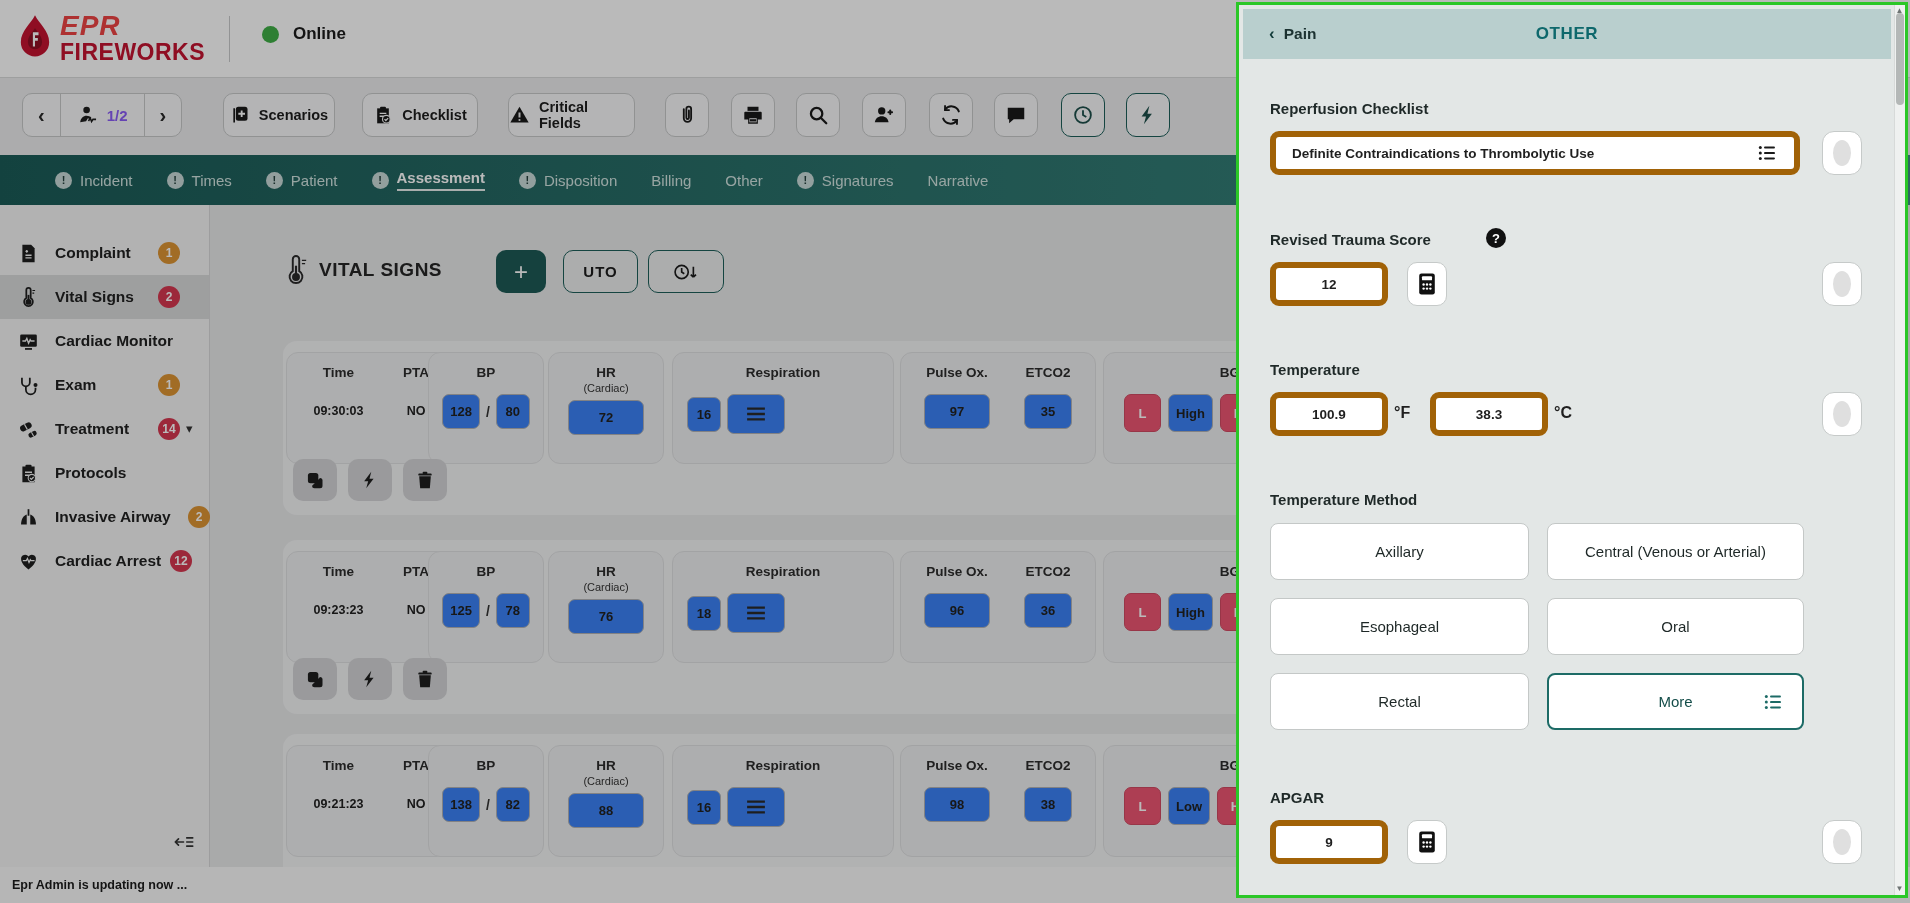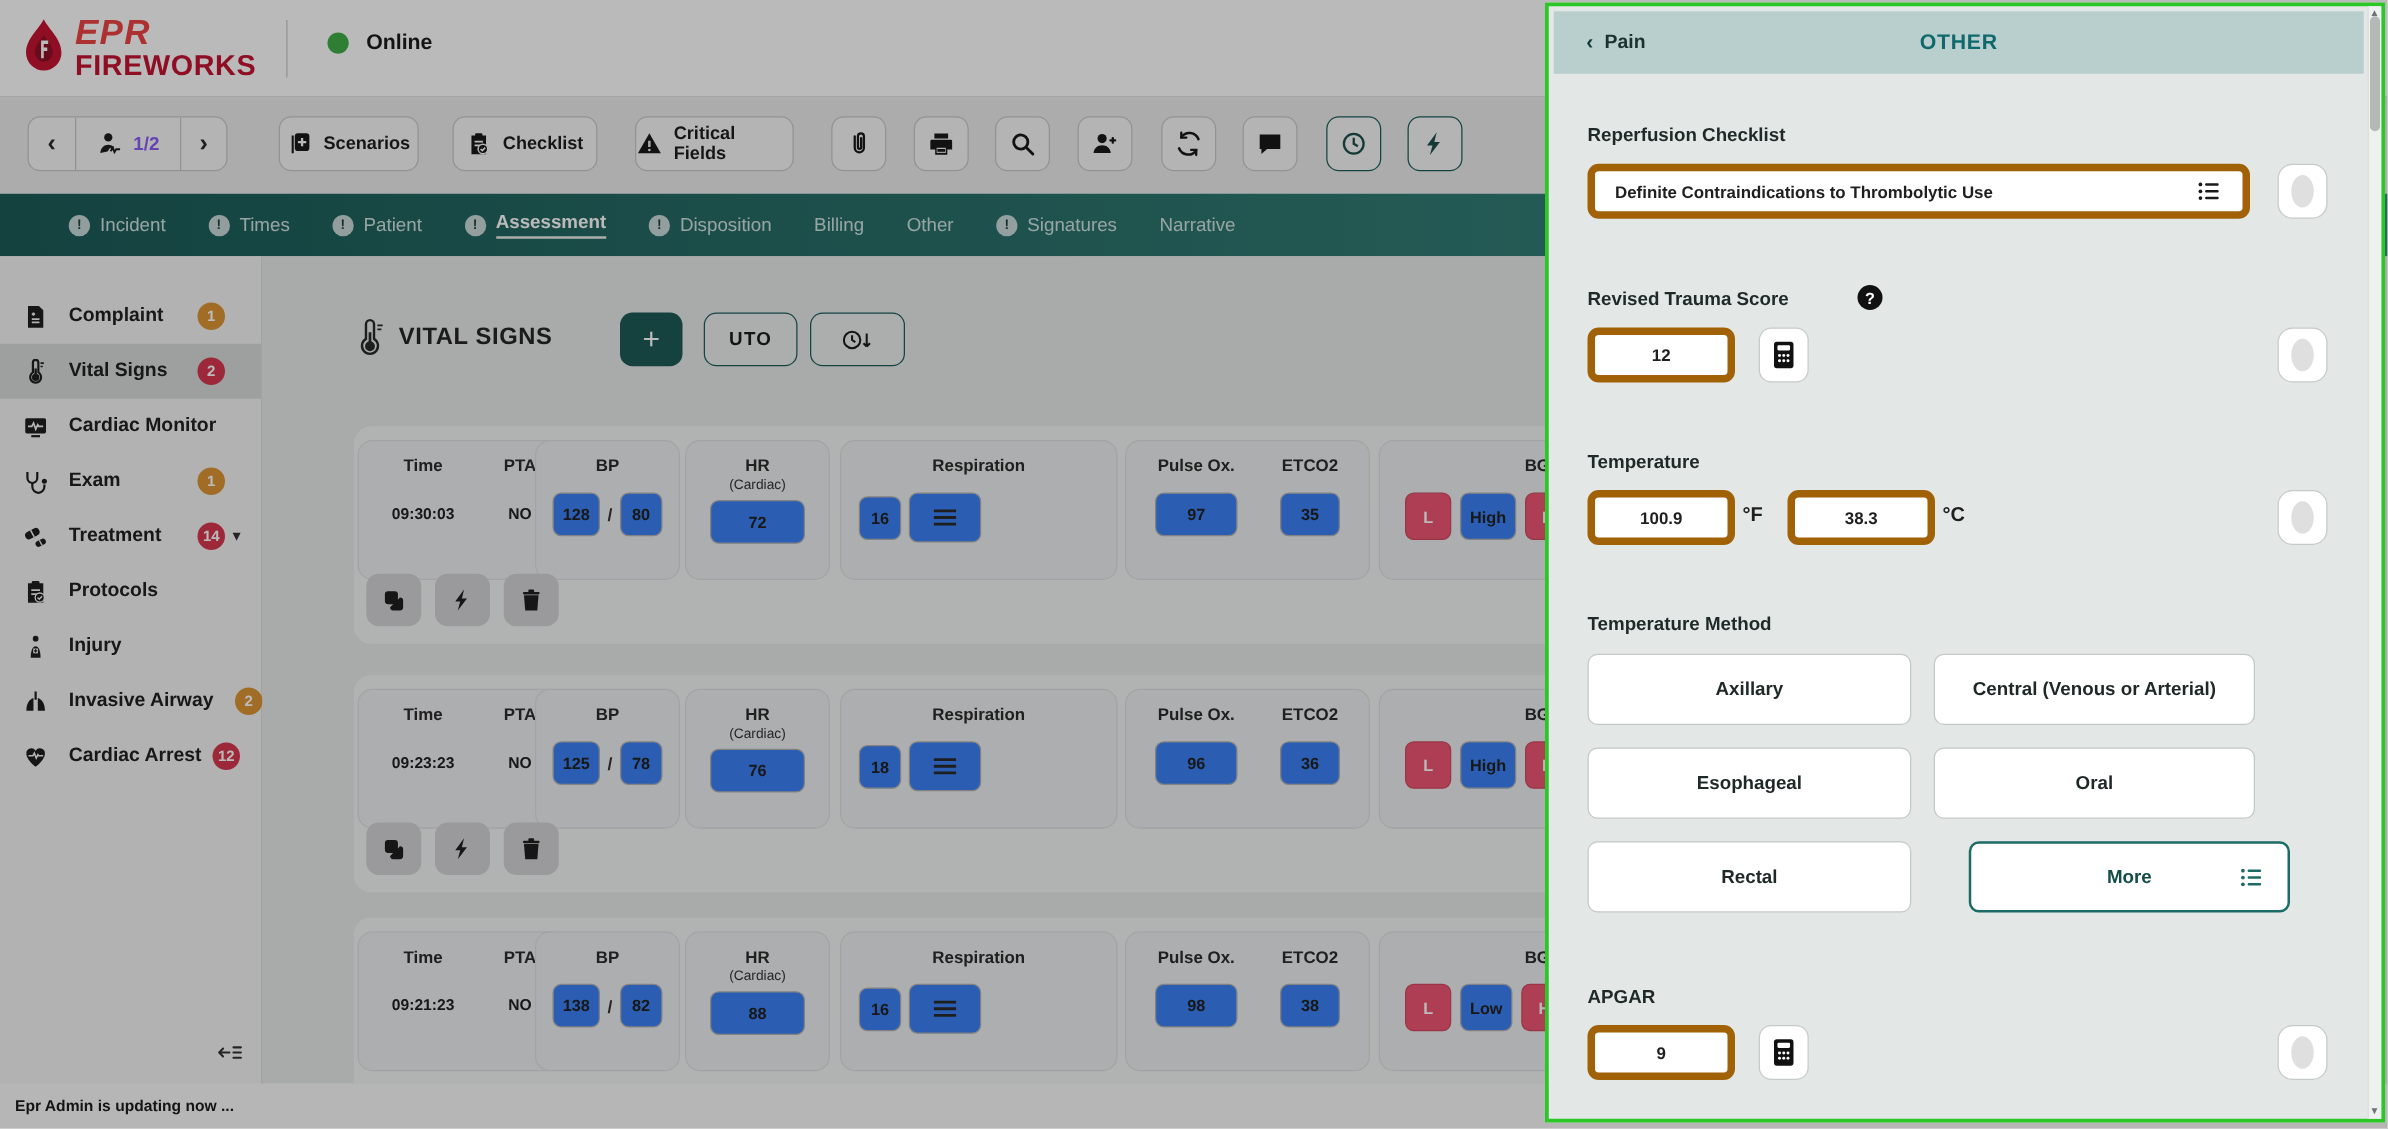--- a/index.html
+++ b/index.html
@@ -124,21 +124,21 @@
   .p-status { position:absolute; left:583px; width:40px; height:44px; background:#fff; border:1px solid #c6cac9; border-radius:12px;
               display:flex; align-items:center; justify-content:center; }
   .p-status .ellipse { width:18px; height:26px; border-radius:50%; background:#dfdfdf; }
   .p-calc { position:absolute; left:168px; width:40px; height:44px; background:#fff; border:1px solid #c6cac9; border-radius:10px;
             display:flex; align-items:center; justify-content:center; color:#111; }
   .p-calc svg { width:22px; height:24px; }
   .p-q { position:absolute; left:247px; width:20px; height:20px; border-radius:50%; background:#111; color:#fff;
          font-size:13px; font-weight:bold; display:flex; align-items:center; justify-content:center; }
   .p-unit { position:absolute; font-size:16px; font-weight:bold; color:#1f1f1f; }
   .m-btn { position:absolute; height:57px; background:#fff; border:1px solid #c4c8c7; border-radius:8px;
-           display:flex; align-items:center; justify-content:center; font-size:15px; font-weight:bold; color:#1e2827; }
+           display:flex; align-items:center; justify-content:center; font-size:15px; font-weight:normal; color:#1e2827; }
   .m-btn.col1 { left:31px; width:259px; }
   .m-btn.col2 { left:308px; width:257px; }
   .m-btn.more { border:2px solid #1d6b66; color:#144d49; }
   .m-btn.more svg { width:22px; height:20px; color:#1d6b66; position:absolute; right:18px; }
   .p-scroll { position:absolute; right:0; top:0; bottom:0; width:11px; background:#eff1f0; border-left:1px solid #d7dad9; }
   .p-thumb { position:absolute; right:1px; top:8px; width:8px; height:92px; border-radius:4px; background:#b4b8b7; }
   .p-arrow { position:absolute; right:0; width:11px; height:12px; font-size:8px; color:#6e7473; text-align:center; line-height:12px; }
 </style>
 </head>
 <body>
@@ -361,31 +361,20 @@
       <span class="side-icon">
         <svg viewBox="0 0 24 24" fill="currentColor">
             <path d="M5 4h14v18H5z"></path>
             <rect x="8.5" y="2" width="7" height="4.4" rx="1.2"></rect>
             <path d="M8 10.5h8M8 14h5" stroke="#f4f5f5" stroke-width="1.6"></path>
             <circle cx="15.8" cy="17.2" r="4.2" stroke="#f4f5f5" stroke-width="1.2"></circle>
             <path d="M13.8 17.2l1.5 1.5 2.6-2.7" stroke="#f4f5f5" stroke-width="1.4" fill="none"></path>
           </svg>
       </span>
       <span class="side-label">Protocols</span>
-    </div>
-    <div class="side-item">
-      <span class="side-icon">
-        <svg viewBox="0 0 24 24" fill="currentColor">
-            <circle cx="12" cy="4.5" r="2.6"></circle>
-            <path d="M7.5 22c0-6.5 1.8-10.5 4.5-10.5S16.5 15.5 16.5 22z"></path>
-            <rect x="9.8" y="13.5" width="4.4" height="4.4" fill="#f4f5f5"></rect>
-            <path d="M12 14.2v3M10.5 15.7h3" stroke="currentColor" stroke-width="1.2"></path>
-          </svg>
-      </span>
-      <span class="side-label">Injury</span>
     </div>
     <div class="side-item">
       <span class="side-icon">
         <svg viewBox="0 0 24 24" fill="currentColor">
             <path d="M10 8.5c-3.5 1-6.5 5-6.5 11.5h6.5z"></path>
             <path d="M14 8.5c3.5 1 6.5 5 6.5 11.5H14z"></path>
             <path d="M11 2.5h2V10h-2z"></path>
           </svg>
       </span>
       <span class="side-label">Invasive Airway</span>
@@ -737,21 +726,21 @@
     <div class="p-status" style="top:387px;">
         <span class="ellipse"></span>
       </div>
 
     <div class="p-label" style="top:486px;">Temperature Method</div>
     <div class="m-btn col1" style="top:518px;">Axillary</div>
     <div class="m-btn col2" style="top:518px;">Central (Venous or Arterial)</div>
     <div class="m-btn col1" style="top:593px;">Esophageal</div>
     <div class="m-btn col2" style="top:593px;">Oral</div>
     <div class="m-btn col1" style="top:668px;">Rectal</div>
-    <div class="m-btn col2 more" style="top:668px;margin-left:28px;">
+    <div class="m-btn col2 more" style="top:668px;">
       <span>More</span>
       <svg viewBox="0 0 24 24" fill="currentColor">
           <circle cx="4" cy="5.5" r="1.8"></circle>
           <circle cx="4" cy="12" r="1.8"></circle>
           <circle cx="4" cy="18.5" r="1.8"></circle>
           <rect x="8.5" y="4.3" width="13" height="2.4" rx="1"></rect>
           <rect x="8.5" y="10.8" width="13" height="2.4" rx="1"></rect>
           <rect x="8.5" y="17.3" width="13" height="2.4" rx="1"></rect>
         </svg>
     </div>

